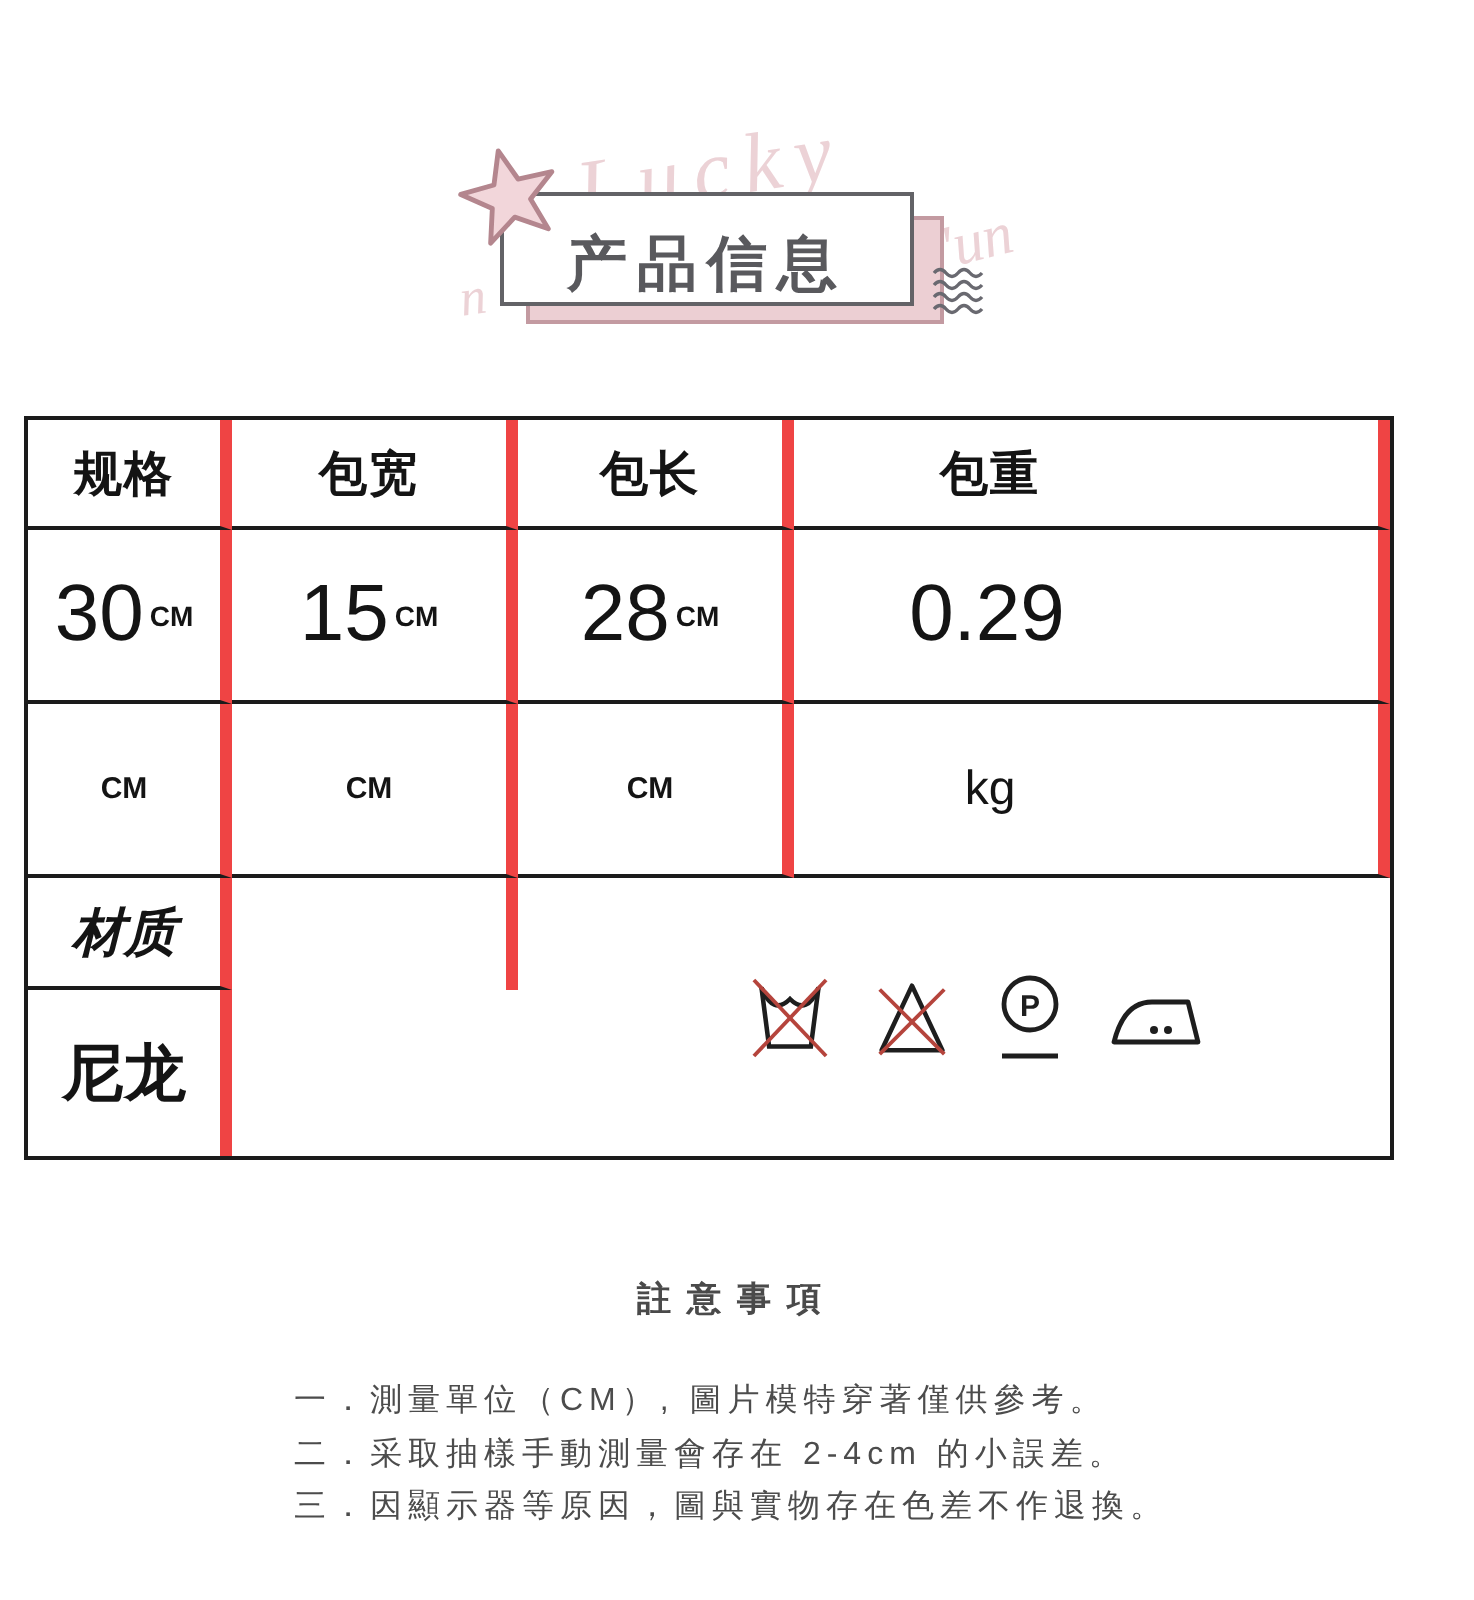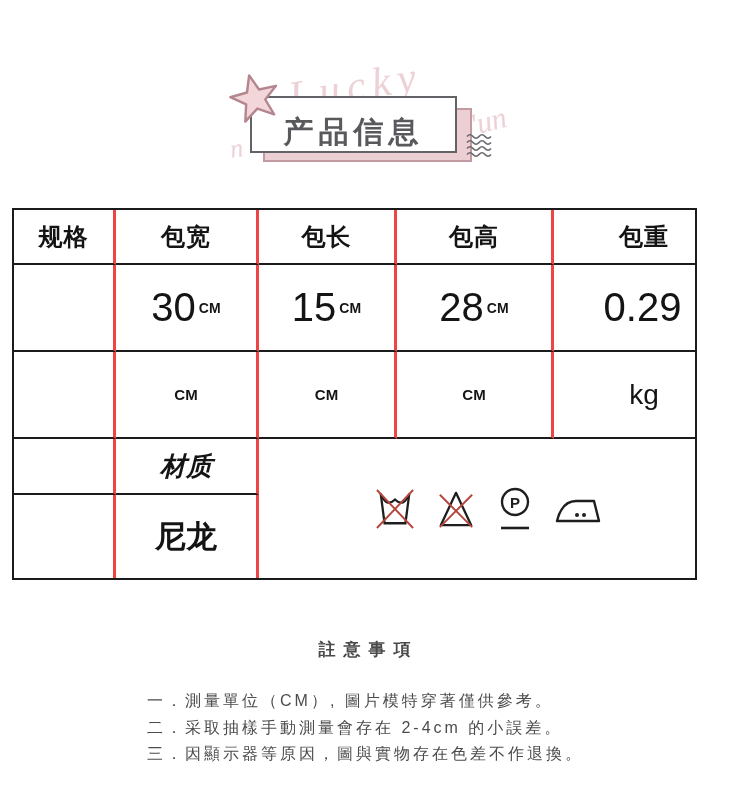--- a/index.html
+++ b/index.html
@@ -21,30 +21,30 @@
       display:flex;align-items:center;justify-content:center;}
   .banner-title{font-size:30px;font-weight:700;color:#59595d;letter-spacing:5px;margin-top:15px;}
   .star{position:absolute;left:228px;top:72px;z-index:3;}
   .waves{position:absolute;left:466px;top:133px;z-index:3;}
   
   .spec-table{position:absolute;left:12px;top:208px;
       display:grid;
       grid-template-columns:102px 143px 138px 157px 141px;
       grid-template-rows:55px 87px 87px 56px 83px;
       border:2px solid #1b1b1b;z-index:1;}
-  .cell{border-right:3px solid #ef4444;border-bottom:2px solid #1b1b1b;
+  .cell{border-right:6px solid #ef4444;border-bottom:2px solid #1b1b1b;
       display:flex;align-items:center;justify-content:center;color:#141414;
       box-sizing:border-box;}
   .no-br{border-right:none;padding-left:39px;}
   .no-bb{border-bottom:none;}
   .th{font-size:24px;font-weight:700;letter-spacing:1px;}
   .num{font-size:40px;font-weight:500;}
   .num .sub{font-size:14px;font-weight:700;margin-left:3px;}
   .unit-cm{font-size:15px;font-weight:700;}
-  .unit-kg{font-size:28px;font-weight:500;}
+  .unit-kg{font-size:24px;font-weight:500;}
   .mat-label{font-size:26px;font-weight:700;font-style:italic;}
   .mat-value{font-size:31px;font-weight:700;}
   .care-cell{gap:23px;padding-left:22px;}
   
   .notes{position:absolute;left:0;top:638px;width:737px;z-index:1;}
   .notes-title{text-align:center;font-size:17px;font-weight:700;color:#4a4a4a;
       letter-spacing:8px;}
   .notes-list{margin-top:27px;padding-left:147px;font-size:16px;font-weight:500;
       color:#4c4c4c;letter-spacing:3px;line-height:26.5px;}
 </style>
@@ -98,21 +98,20 @@
     <svg width="46" height="34" viewBox="0 0 46 34">
       <path d="M2,29 H44 L39,9 H21 C11,9 5,17 2,29 Z" fill="none" stroke="#1e1e1e" stroke-width="2.4" stroke-linejoin="round"></path>
       <circle cx="22" cy="23" r="2" fill="#1e1e1e"></circle>
       <circle cx="29" cy="23" r="2" fill="#1e1e1e"></circle>
     </svg>
   </div>
 
   <div class="cell th">规格</div>
   <div class="cell th">包宽</div>
   <div class="cell th">包长</div>
-  <div class="cell th">包高</div>
   <div class="cell th no-br">包重</div>
 
   <div class="cell"></div>
   <div class="cell num">
     <span>30</span>
       <span class="sub">CM</span>
   </div>
   <div class="cell num">
     <span>15</span>
       <span class="sub">CM</span>

